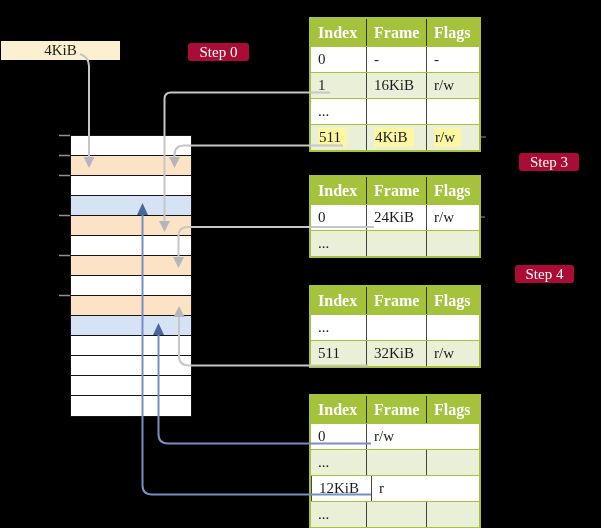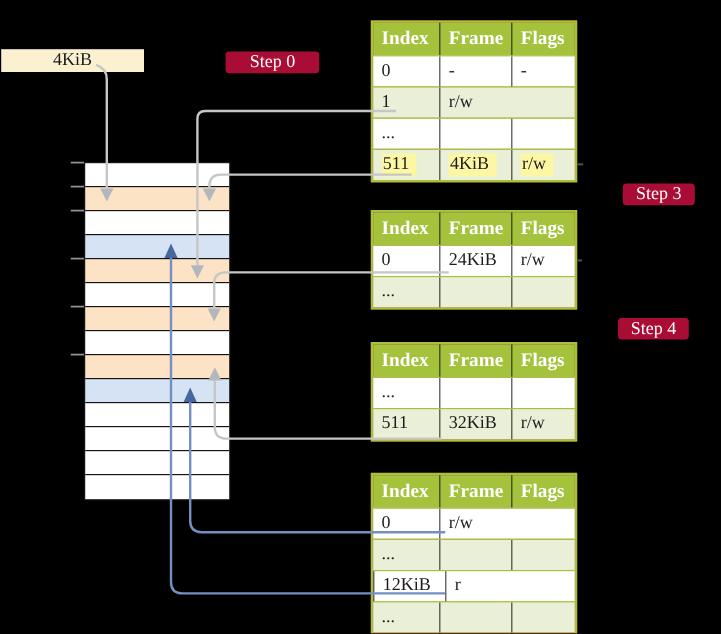--- a/index.html
+++ b/index.html
@@ -7,35 +7,35 @@
           font-family:"Liberation Serif","DejaVu Serif",serif;}
   .abs{position:absolute;}
 
   
   .frame-box{left:1px;top:41px;width:119px;height:19px;background:var(--box_cream);
              color:#1c1c1c;font-size:15px;line-height:19px;text-align:center;}
 
   
   .badge{background:var(--badge_red);color:#fff;font-size:15px;line-height:18px;height:18px;
          text-align:center;border-radius:3px;}
-  .badge.b0{left:188px;top:43px;width:78px;}
+  .badge.b0{left:188px;top:43px;width:61px;}
   .badge.b12{left:510px;top:19px;width:91px;border-radius:3px 0 0 3px;}
   .badge.b3{left:519px;top:153px;width:60px;}
   .badge.b4{left:515px;top:265px;width:59px;}
 
   
   .mem{left:70px;top:135px;width:120px;border:1px solid var(--mem_border);}
   .mem-row{height:20px;box-sizing:border-box;border-bottom:1px solid var(--mem_border);background:#fff;}
   .mem-row:last-child{border-bottom:none;}
   .mem-row[data-kind="orange"]{background:var(--mem_orange);}
   .mem-row[data-kind="blue"]{background:var(--mem_blue);}
   .mem-row[data-kind="white"]{background:var(--row_white);}
 
   
-  .ptable{width:168px;border:2px solid var(--header_green);background:#b91c1c;}
+  .ptable{width:168px;border:2px solid var(--header_green);background:#a3a3a3;}
   .thead{display:flex;height:27px;background:var(--header_green);}
   .th{box-sizing:border-box;color:#fff;font-weight:bold;font-size:16px;line-height:27px;padding-left:7px;}
   .trow{display:flex;height:26px;box-sizing:border-box;border-top:1px solid var(--header_green);}
   .td{box-sizing:border-box;font-size:15px;line-height:25px;color:#1c1c1c;padding-left:7px;overflow:hidden;}
   .ci{width:55px;}
   .cf{width:60px;}
   .cl{flex:1;}
   .sep{border-left:1px solid rgba(10,10,10,0.75);}
   .bg-g{background:var(--row_green);}
   .bg-w{background:var(--row_white);}
@@ -84,20 +84,21 @@
       <div class="th cf sep">Frame</div>
       <div class="th cl sep">Flags</div>
     </div>
     <div class="trow bg-w">
       <div class="td ci"><span>0</span></div>
       <div class="td cf sep"><span>-</span></div>
       <div class="td cl sep"><span>-</span></div>
     </div>
     <div class="trow bg-g">
       <div class="td ci"><span>1</span></div>
+      <div class="td cf sep"><span>16KiB</span></div>
       <div class="td cl sep"><span>r/w</span></div>
     </div>
     <div class="trow bg-w">
       <div class="td ci"><span>...</span></div>
       <div class="td cf sep"><span></span></div>
       <div class="td cl sep"><span></span></div>
     </div>
     <div class="trow bg-g">
       <div class="td ci"><span data-hl="true">511</span></div>
       <div class="td cf sep"><span data-hl="true">4KiB</span></div>

